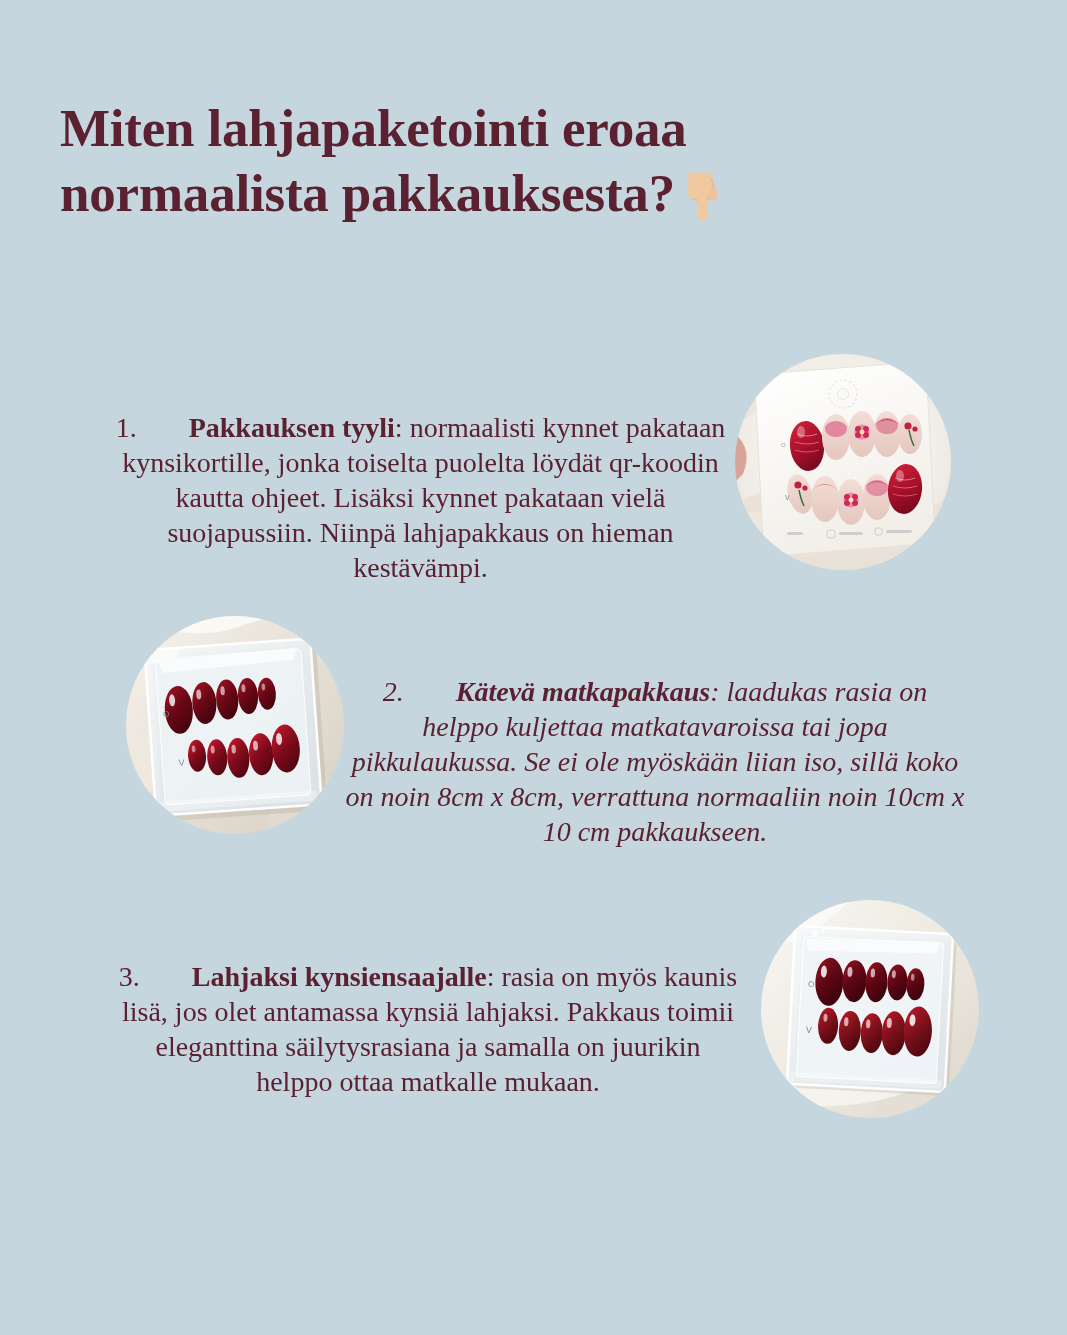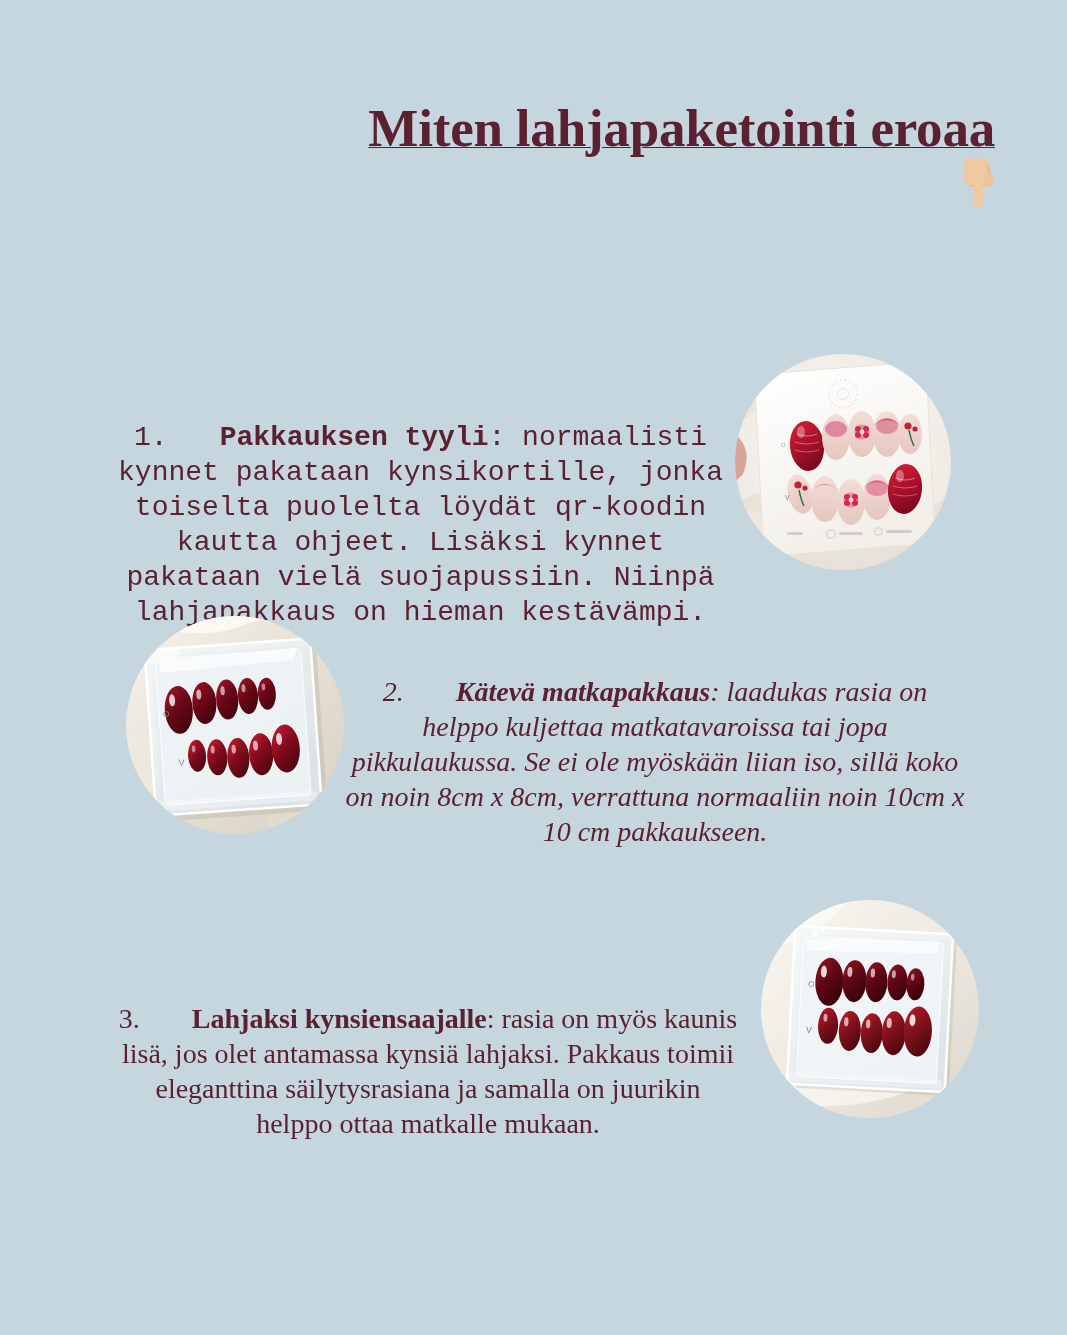--- a/index.html
+++ b/index.html
@@ -22,24 +22,23 @@
     width: 1067px;
     height: 1335px;
   }
 
   
   .title-block {
     position: absolute;
     left: 0;
     top: 96px;
     width: 1055px;
-    text-align: right;
+    text-align: left;
     padding: 0 60px;
     box-sizing: border-box;
-    text-decoration: underline;
   }
   .title-text {
     font-size: 53px;
     font-weight: bold;
     line-height: 1.23;
     letter-spacing: -0.2px;
     color: #5b2130;
     display: inline;
   }
   
@@ -109,35 +108,34 @@
     font-weight: normal;
   }
   .tabgap {
     display: inline-block;
     width: 52px;
   }
 
   
   #item-1 {
     left: 108px;
-    top: 392px;
+    top: 382px;
     width: 625px;
-    font-family: Liberation Mono, monospace;
   }
   
   #item-2 {
     left: 345px;
     top: 646px;
     width: 620px;
     font-style: italic;
   }
   
   #item-3 {
     left: 118px;
-    top: 973px;
+    top: 931px;
     width: 620px;
   }
 
   
   .photo {
     position: absolute;
     border-radius: 50%;
     overflow: hidden;
   }
   #photo-1 { left: 735px; top: 354px; width: 216px; height: 216px; }
@@ -147,21 +145,21 @@
   .photo svg { display: block; width: 100%; height: 100%; }
 </style>
 </head>
 <body style="background: rgb(197, 214, 223);">
 
 <div class="page">
 
   <div class="title-block">
     <span class="title-text">Miten lahjapaketointi eroaa</span>
     <br>
-    <span class="hand"><span class="knuckle k1"></span><span class="knuckle k2"></span><span class="knuckle k3"></span><span class="fist"></span><span class="thumb"></span><span class="finger"></span></span>
+    <span class="title-text">normaalista pakkauksesta?</span><span class="hand"><span class="knuckle k1"></span><span class="knuckle k2"></span><span class="knuckle k3"></span><span class="fist"></span><span class="thumb"></span><span class="finger"></span></span>
   </div>
 
   <div class="item" id="item-1">
     <p class="item-text"><span class="marker">1.</span><span class="tabgap"></span><span class="lead">Pakkauksen tyyli</span><span class="sep">:</span><span class="body"> normaalisti kynnet pakataan kynsikortille, jonka toiselta puolelta löydät qr-koodin kautta ohjeet. Lisäksi kynnet pakataan vielä suojapussiin. Niinpä lahjapakkaus on hieman kestävämpi.</span></p>
   </div>
 
   <div class="item" id="item-2">
     <p class="item-text"><span class="marker">2.</span><span class="tabgap"></span><span class="lead">Kätevä matkapakkaus</span><span class="sep">:</span><span class="body"> laadukas rasia on helppo kuljettaa matkatavaroissa tai jopa pikkulaukussa. Se ei ole myöskään liian iso, sillä koko on noin 8cm x 8cm, verrattuna normaaliin noin 10cm x 10 cm pakkaukseen.</span></p>
   </div>
 

